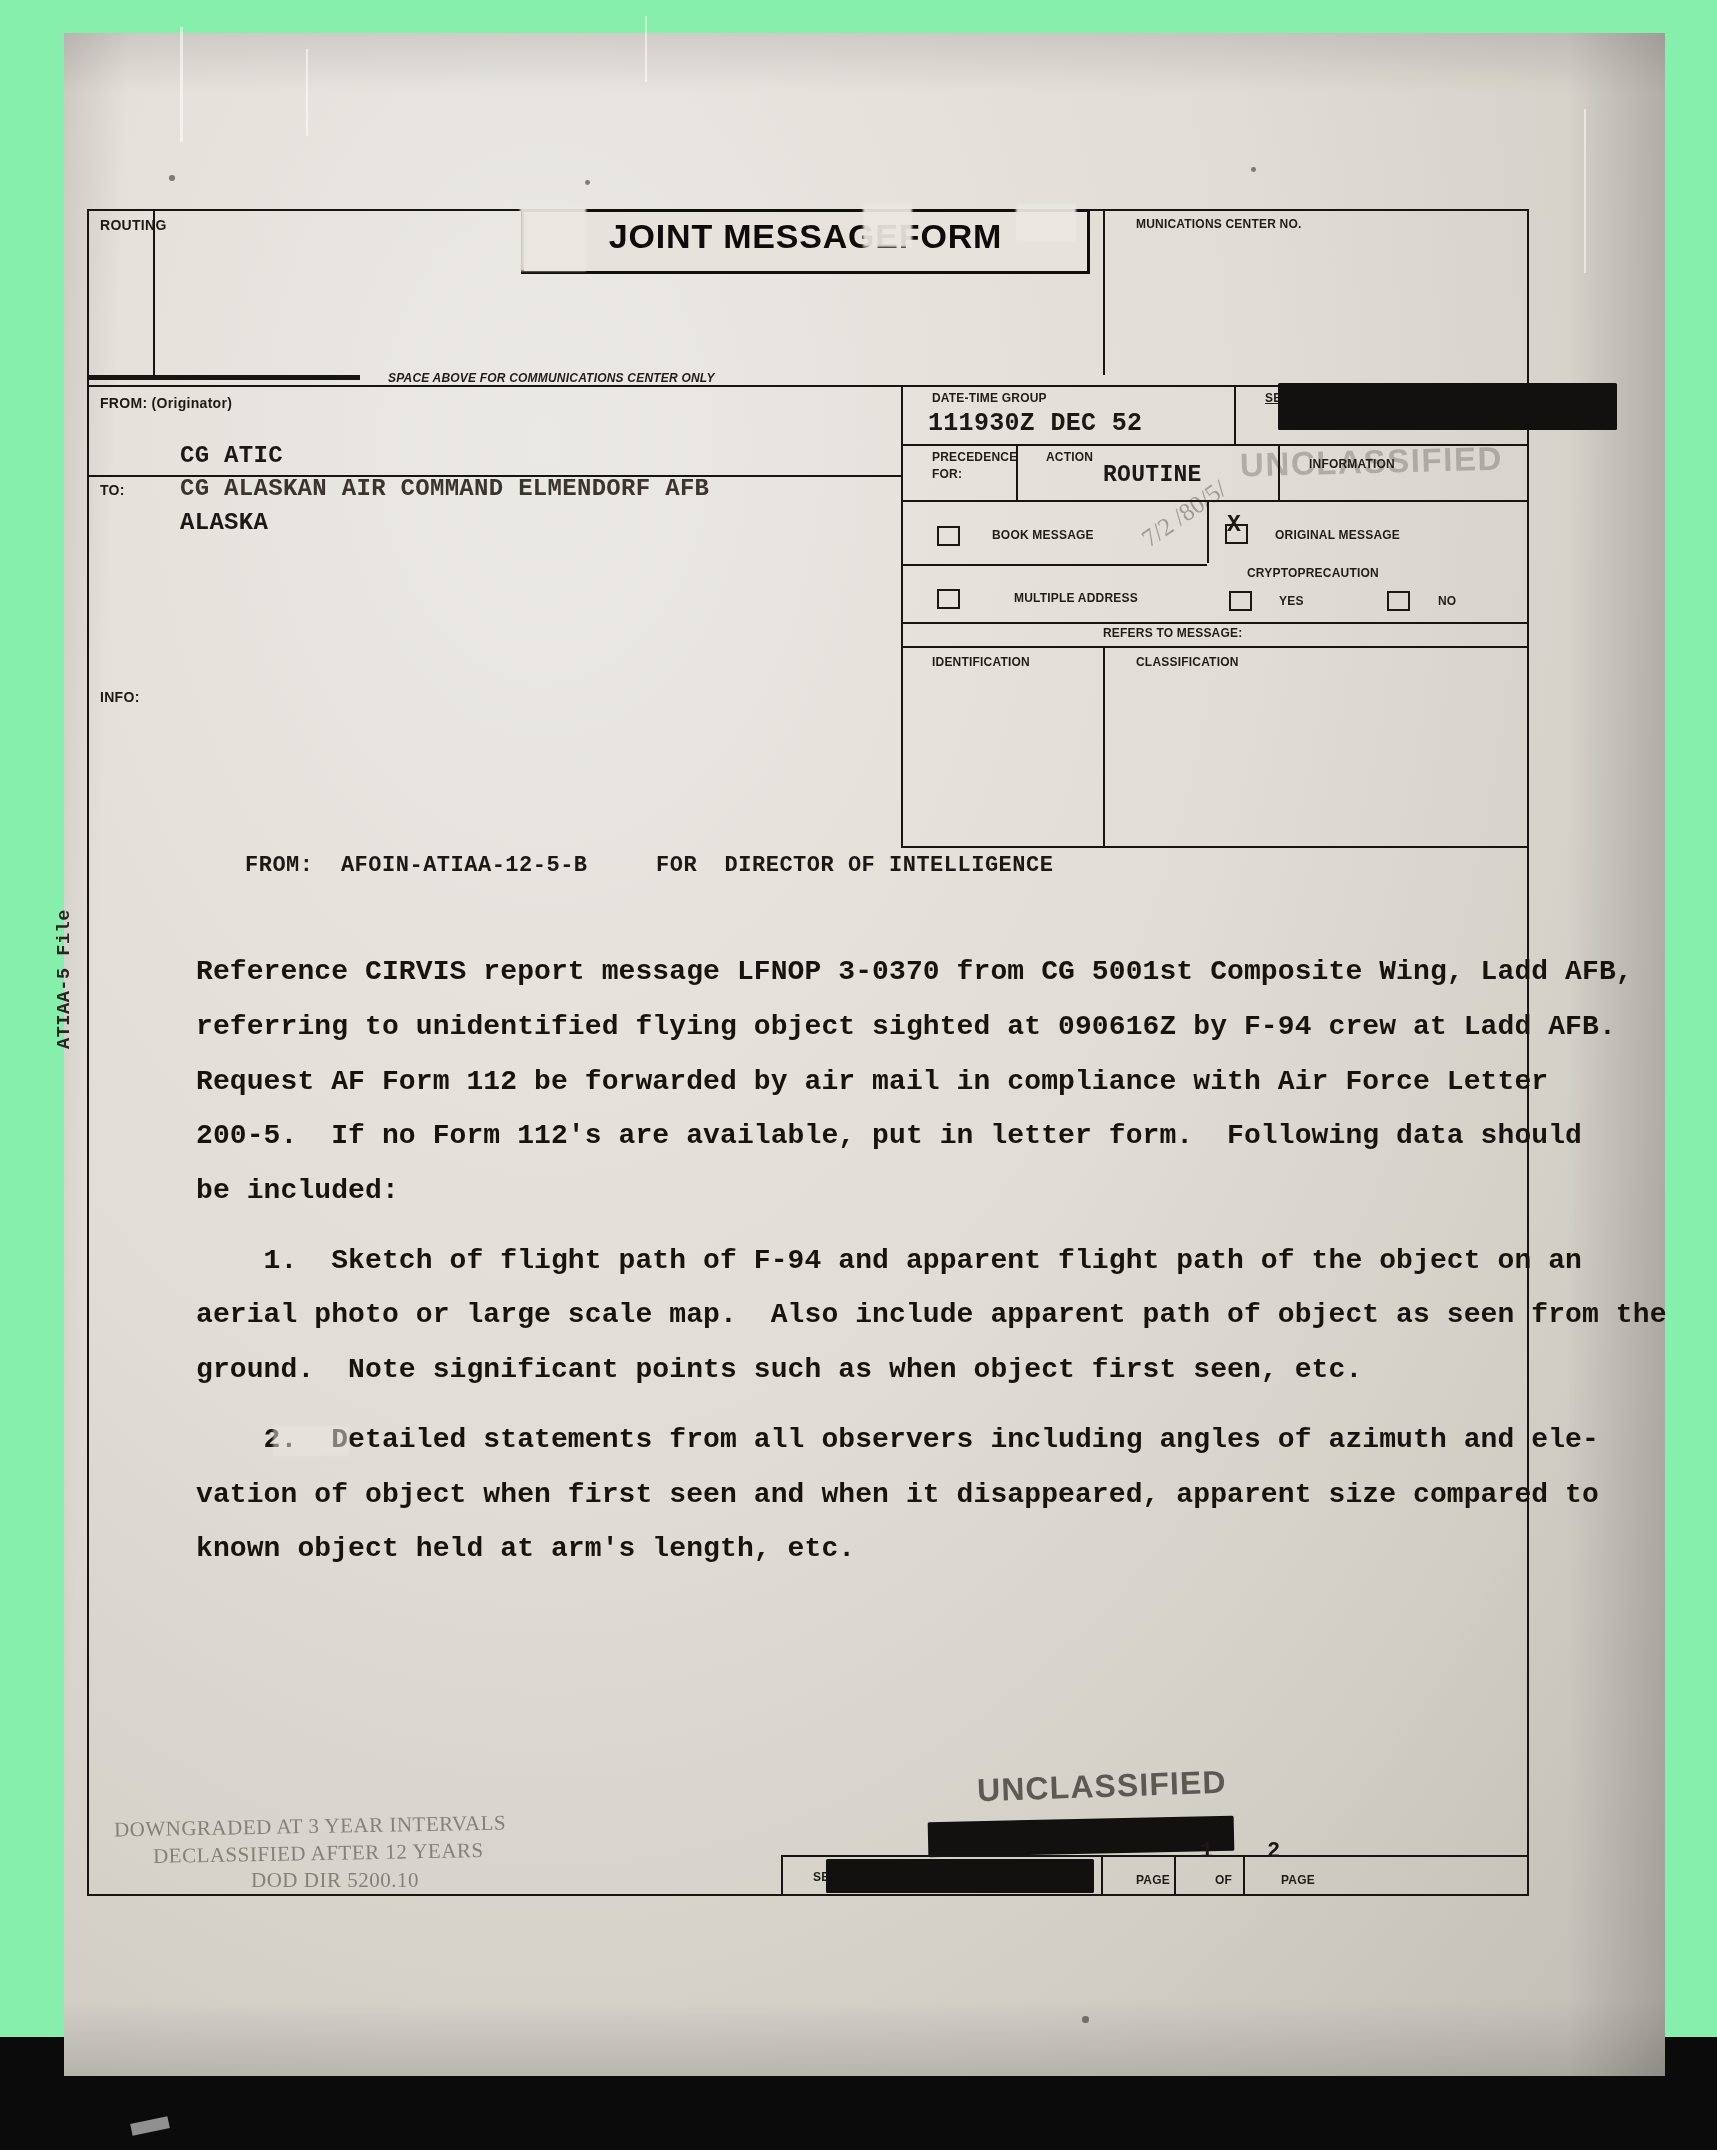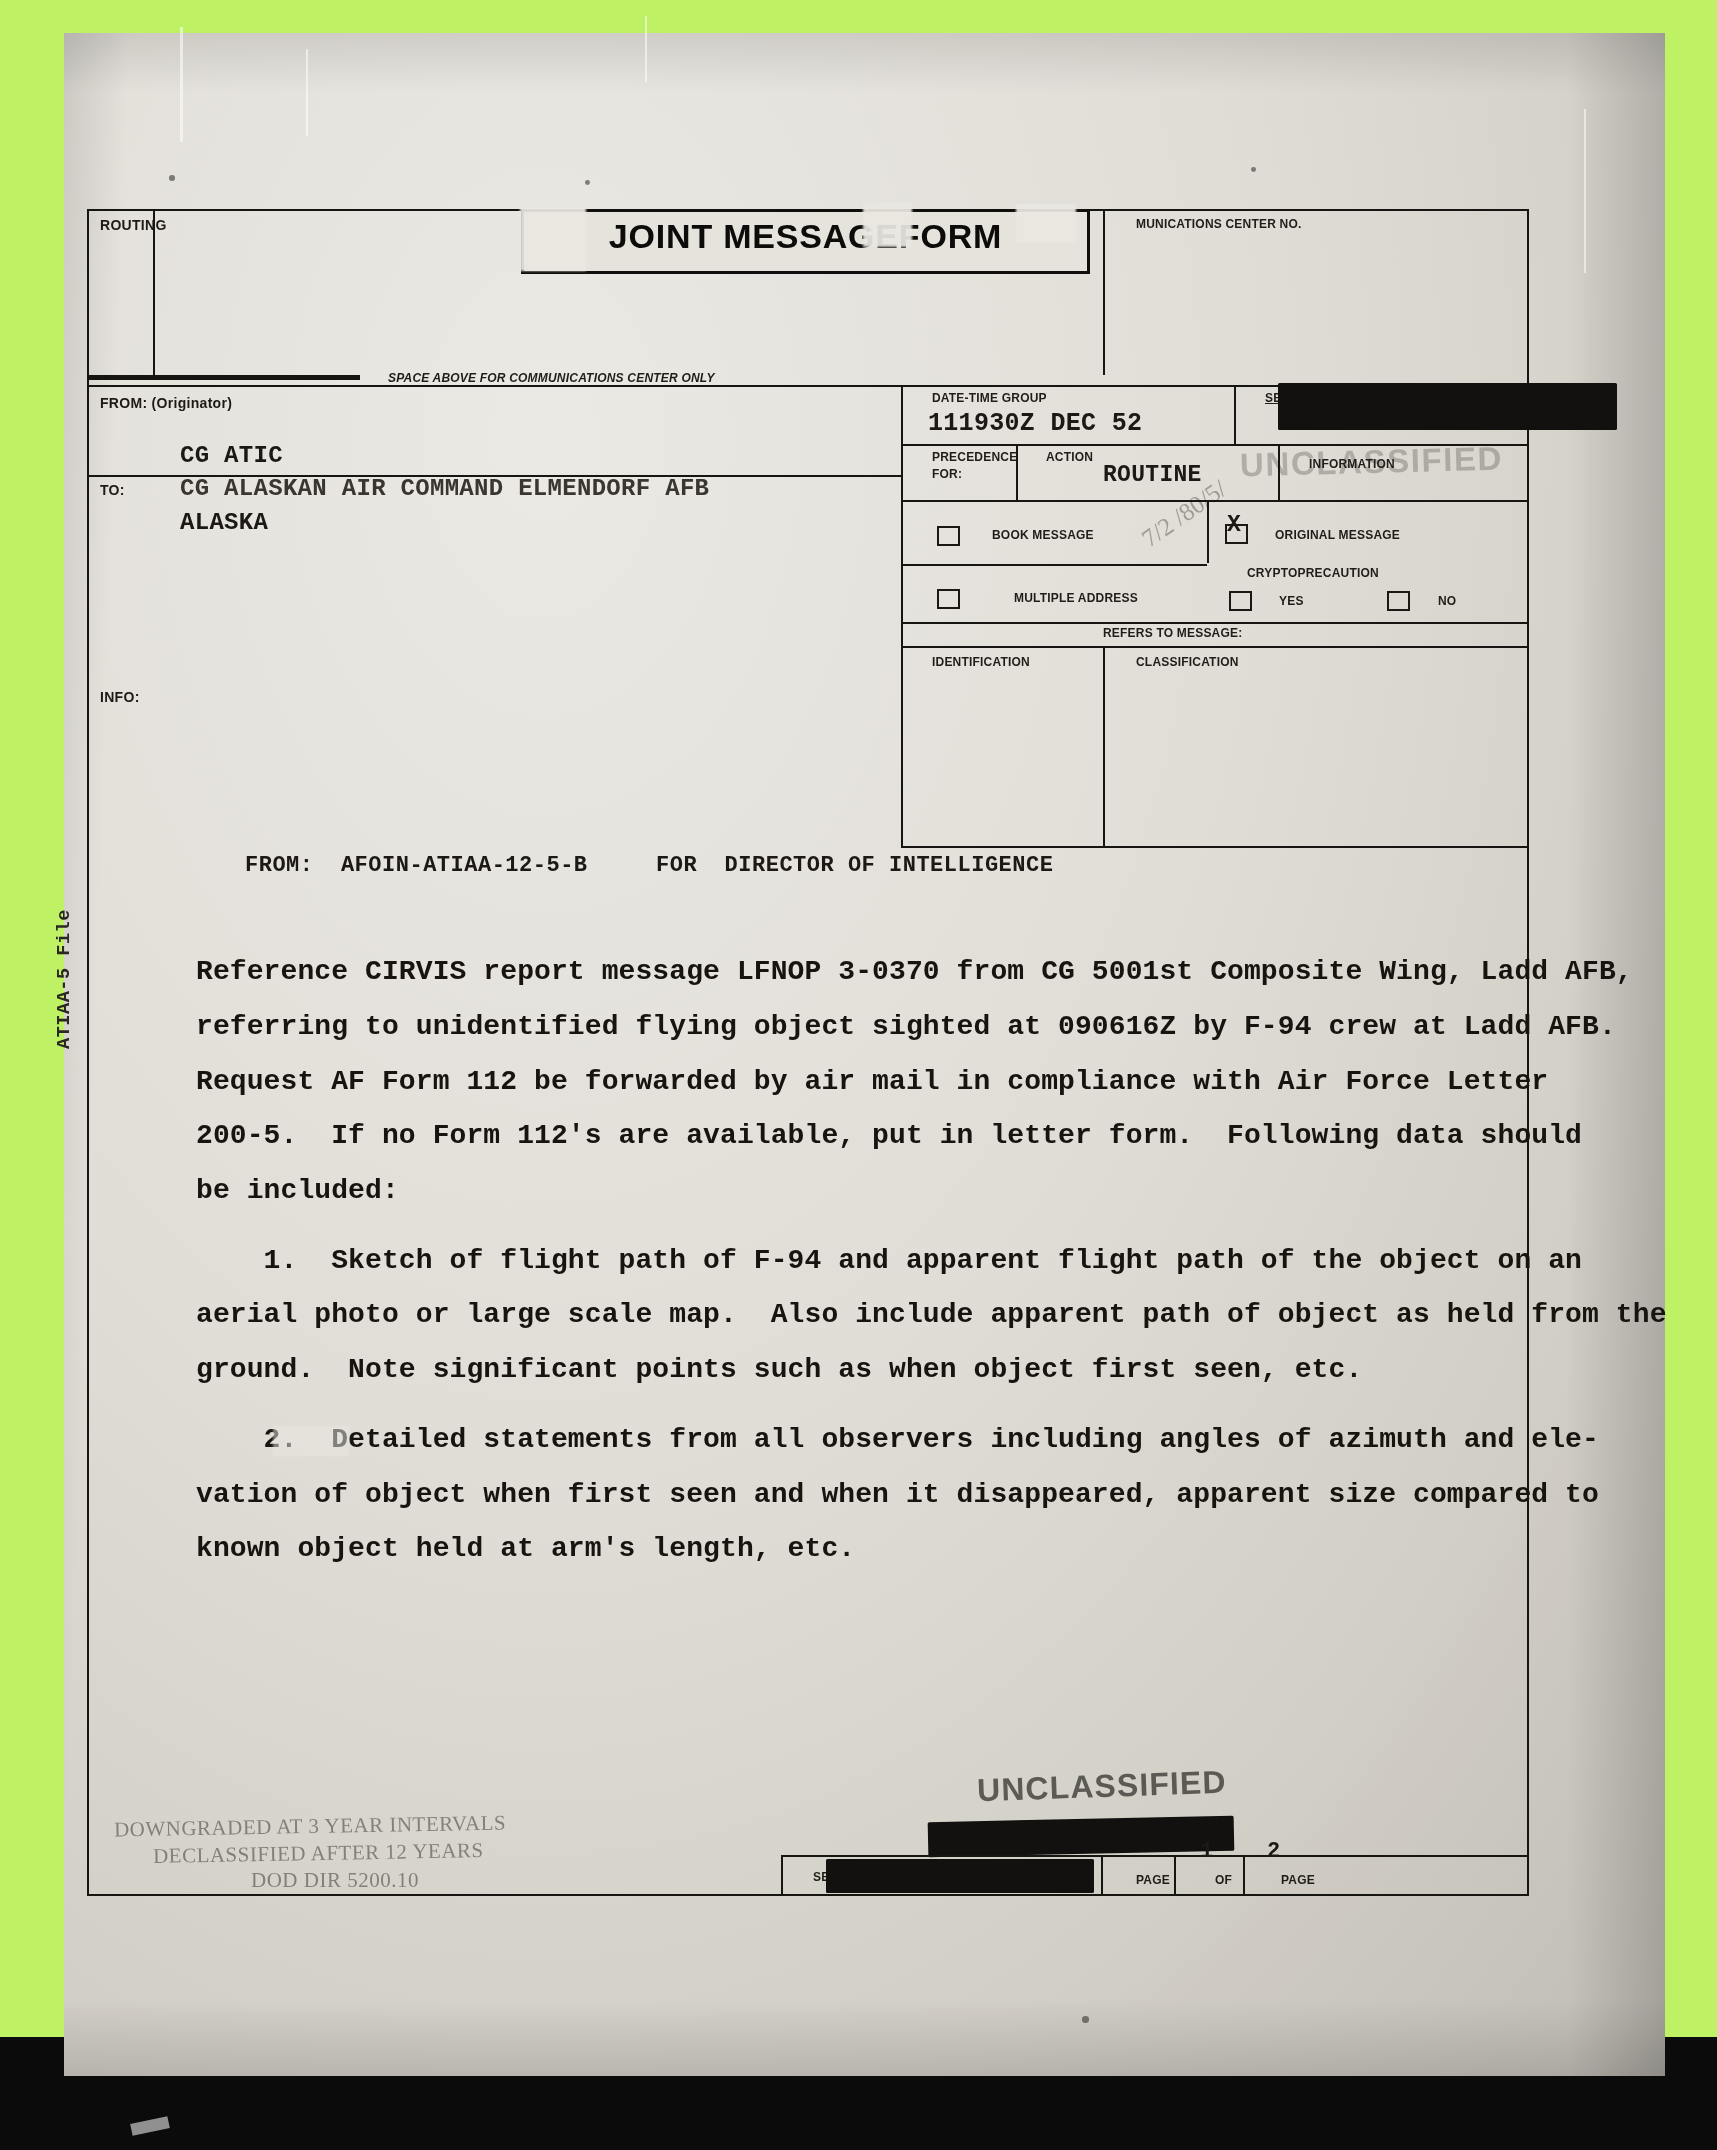--- a/index.html
+++ b/index.html
@@ -13,21 +13,21 @@
     font-family: "Liberation Sans", sans-serif;
     position: relative;
     overflow: hidden;
   }
 
   
   #scan {
     position: absolute;
     left: 0; top: 0;
     width: 1717px; height: 2037px;
-    background: #bef264;
+    background: #86efac;
   }
   #paper {
     position: absolute;
     left: 64px; top: 33px;
     width: 1601px; height: 2043px;
     background:
       radial-gradient(ellipse at 30% 20%, #e9e7e2 0%, #dedbd4 45%, #cfccc4 75%, #bfbcb4 100%);
     filter: contrast(1.02);
   }
   #paper:after {
@@ -307,21 +307,21 @@
 
     <div class="tw" style="left:158px;top:656px;font-size:22px;letter-spacing:0.5px;text-align:center;">FROM:  AFOIN-ATIAA-12-5-B     FOR  DIRECTOR OF INTELLIGENCE</div>
 
     <div class="body-line" style="top:759px;">Reference CIRVIS report message LFNOP 3-0370 from CG 5001st Composite Wing, Ladd AFB,</div>
     <div class="body-line" style="top:814px;">referring to unidentified flying object sighted at 090616Z by F-94 crew at Ladd AFB.</div>
     <div class="body-line" style="top:869px;">Request AF Form 112 be forwarded by air mail in compliance with Air Force Letter</div>
     <div class="body-line" style="top:923px;">200-5.  If no Form 112's are available, put in letter form.  Following data should</div>
     <div class="body-line" style="top:978px;">be included:</div>
 
     <div class="body-line" style="top:1048px;">    1.  Sketch of flight path of F-94 and apparent flight path of the object on an</div>
-    <div class="body-line" style="top:1102px;">aerial photo or large scale map.  Also include apparent path of object as held from the</div>
+    <div class="body-line" style="top:1102px;">aerial photo or large scale map.  Also include apparent path of object as seen from the</div>
     <div class="body-line" style="top:1157px;">ground.  Note significant points such as when object first seen, etc.</div>
 
     <div class="body-line" style="top:1227px;">    2.  Detailed statements from all observers including angles of azimuth and ele-</div>
     <div class="body-line" style="top:1282px;">vation of object when first seen and when it disappeared, apparent size compared to</div>
     <div class="body-line" style="top:1336px;">known object held at arm's length, etc.</div>
 
     <div class="smudge" style="left:186px;top:1229px;width:76px;height:29.5px;opacity:0.55;"></div>
 
     <div id="unclass-bottom">UNCLASSIFIED</div>
     <div class="redact" style="left:841px;top:1622px;width:306px;height:35px;transform:rotate(-1.2deg);"></div>

